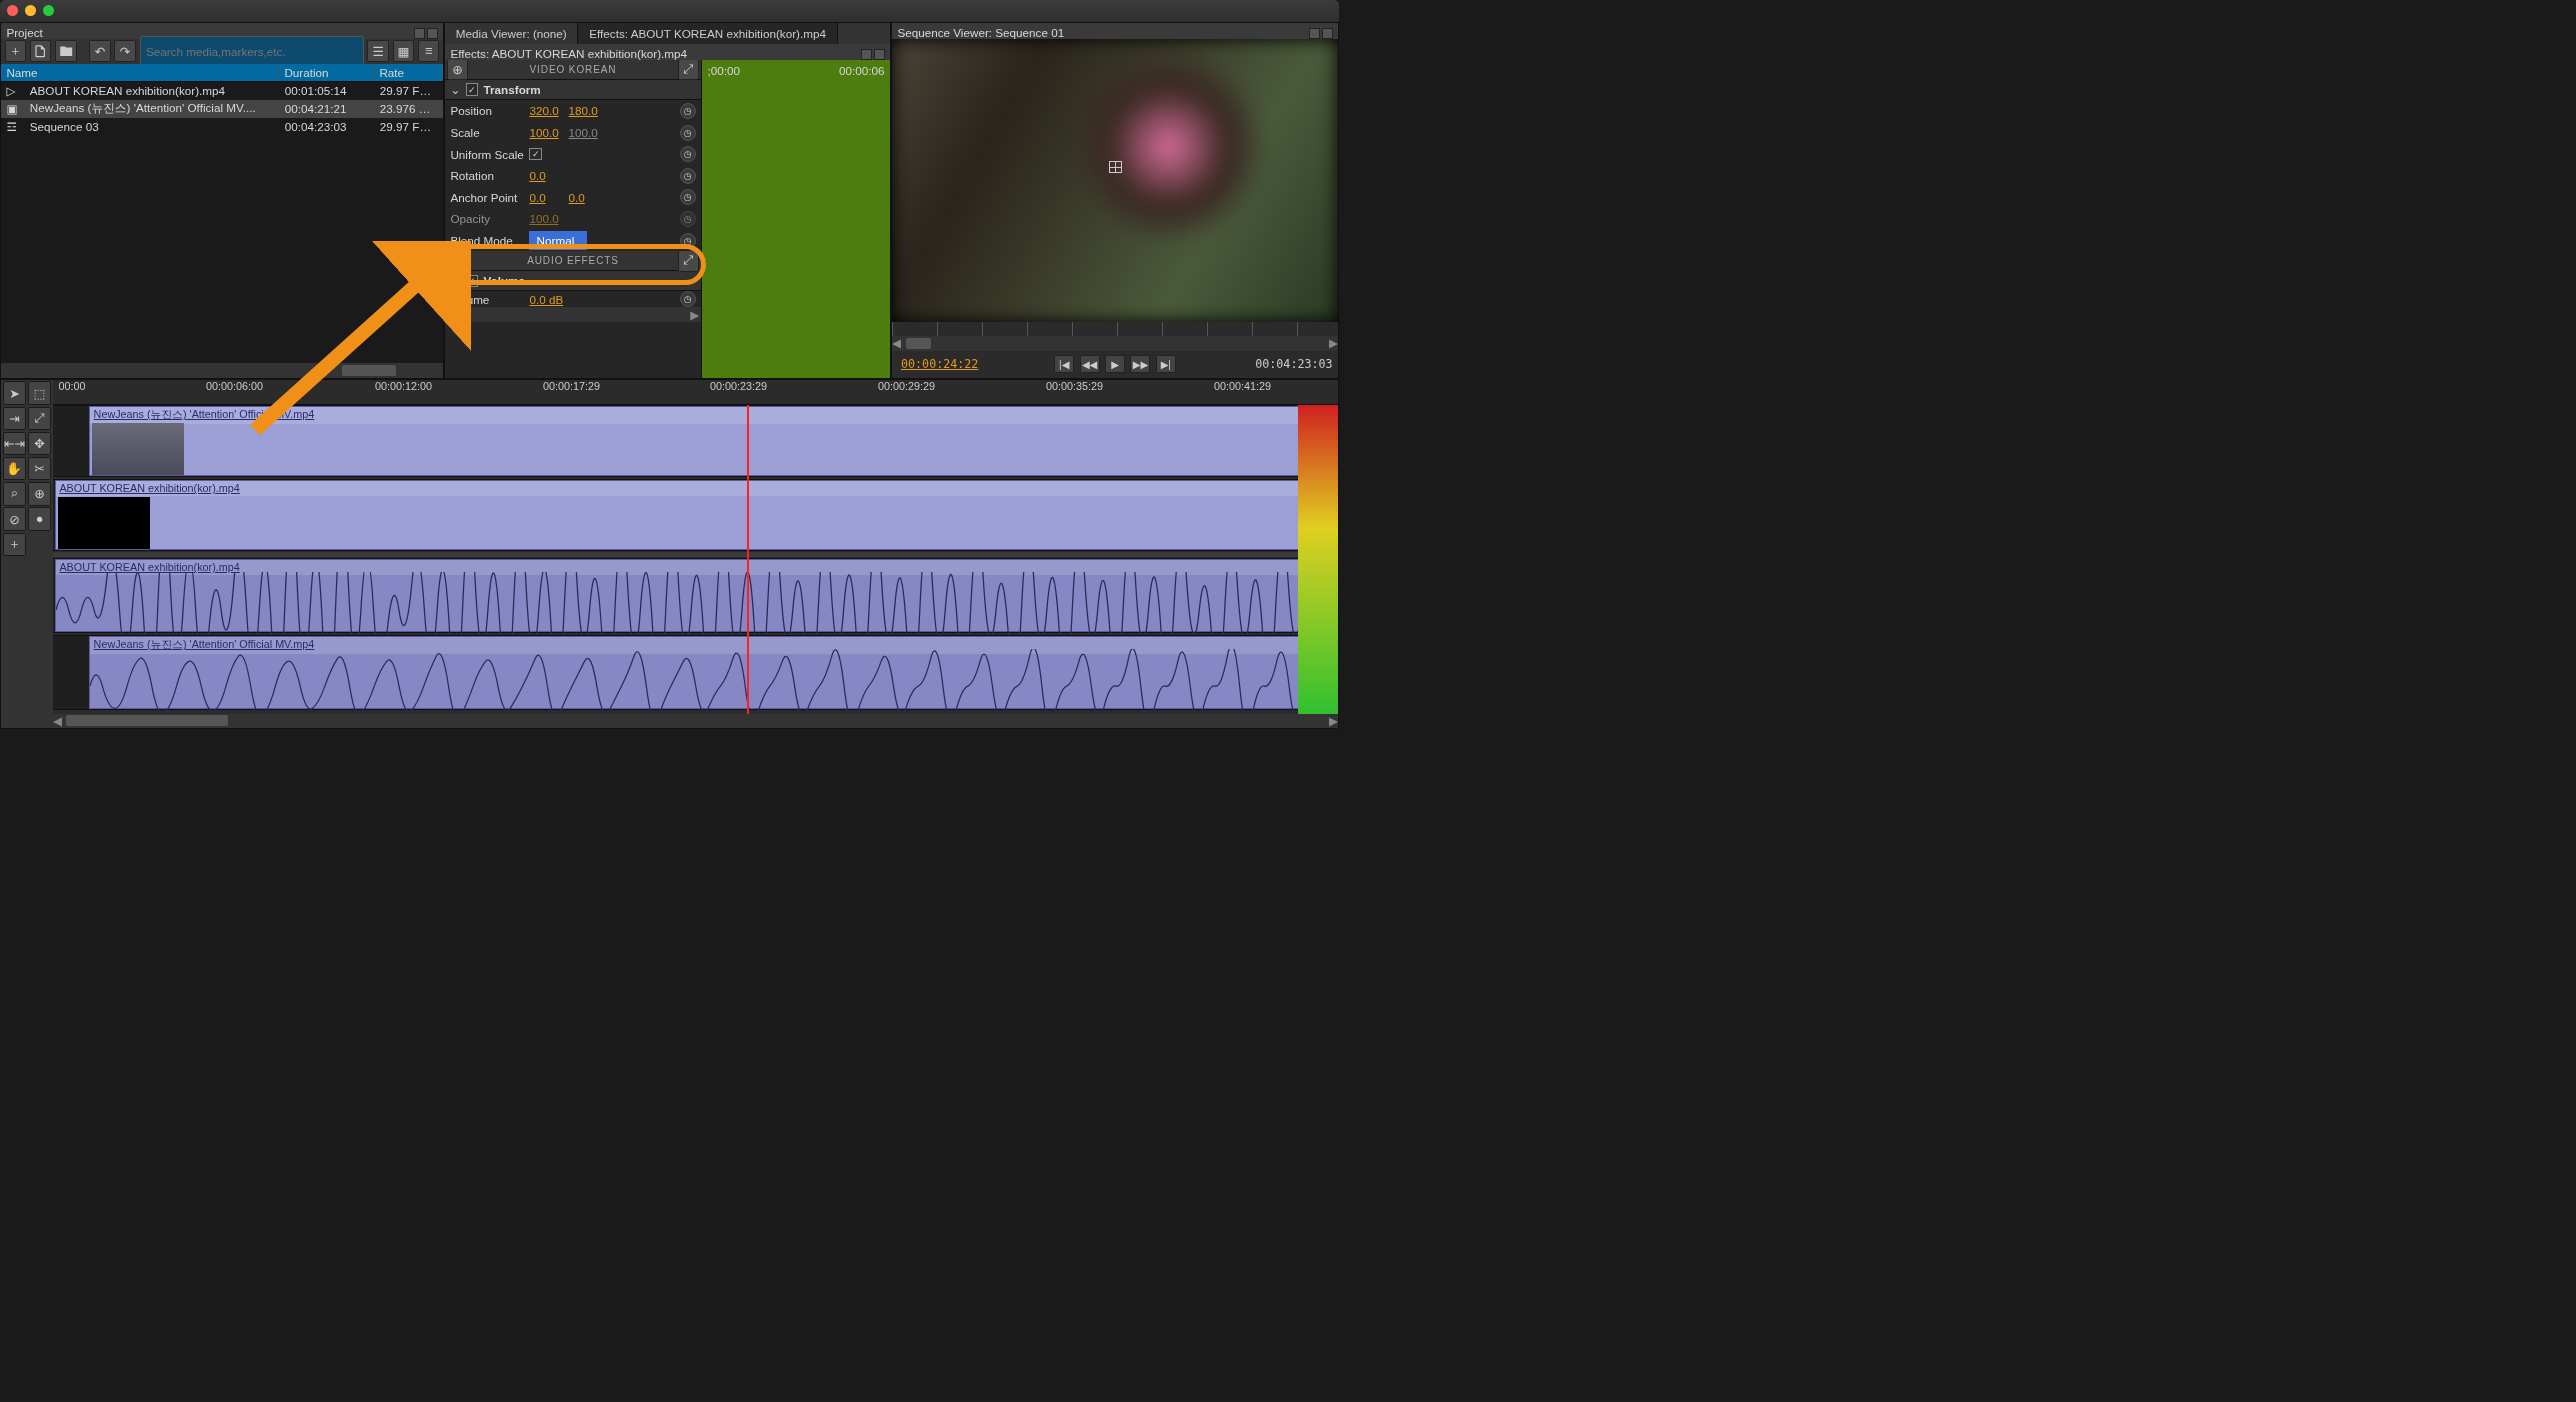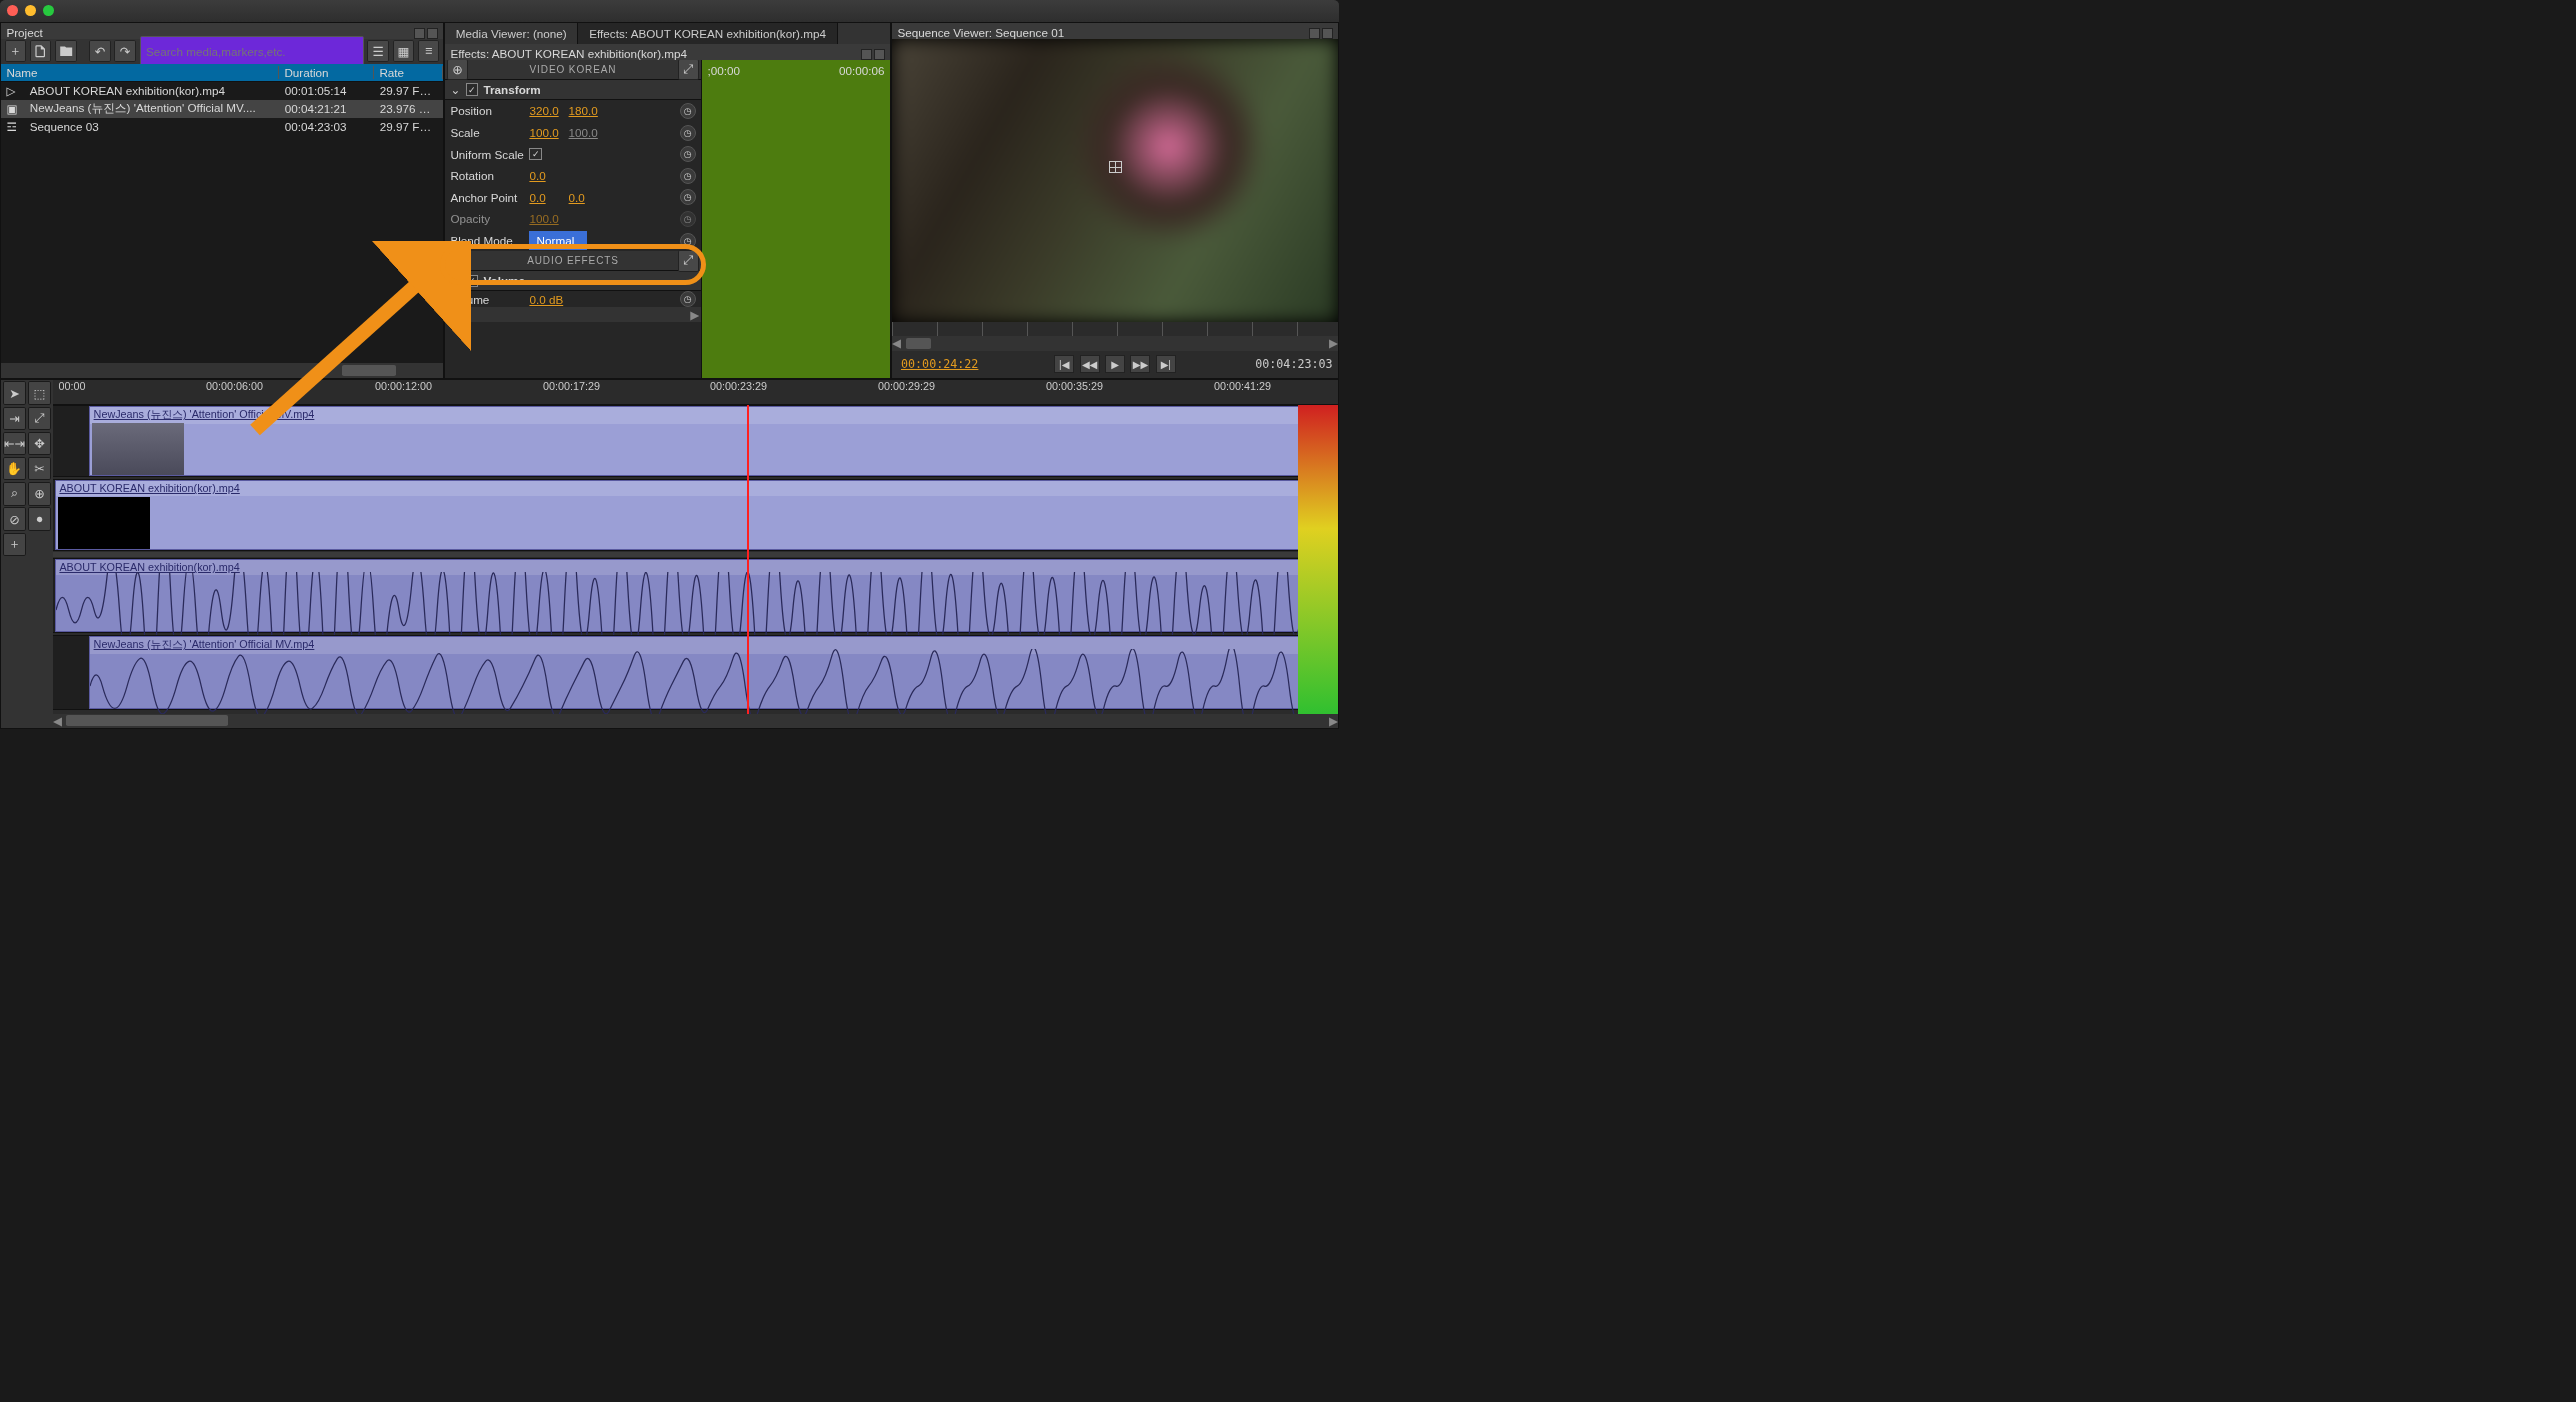--- a/index.html
+++ b/index.html
@@ -23,21 +23,21 @@
   .dot{width:10.8px;height:10.8px;border-radius:50%}
   .red{background:#ff5f56}.yellow{background:#ffbd2e}.green{background:#27c93f}
   .title{position:absolute;left:0;right:0;text-align:center;color:#ddd;font-weight:bold}
   .row{display:flex;flex:none}
   .panel{background:#262626;border:0.9px solid #111;display:flex;flex-direction:column}
   .panel-head{height:16px;background:#3a3a3a;display:flex;align-items:flex-end;padding:0 5.4px;justify-content:space-between;color:#bbb;font-size:10.8px}
   .panel-head .wbtns{display:flex;gap:1.8px}
   .wb{width:10.8px;height:10.8px;background:#555;border:0.9px solid #222}
   .toolbar{height:25px;background:#333;display:flex;align-items:center;gap:3.6px;padding:0 3.6px}
   .tbtn{width:21.6px;height:21.6px;background:#484848;border:0.9px solid #222;display:flex;align-items:center;justify-content:center;color:#ccc;border-radius:1.8px;font-size:12.6px}
-  .search{flex:1;height:31px;background:#6d28d9;border:0.9px solid #555;border-radius:1.8px;padding:0 5.4px;color:#aaa}
+  .search{flex:1;height:31px;background:#0c4a6e;border:0.9px solid #555;border-radius:1.8px;padding:0 5.4px;color:#aaa}
   .table-head{display:flex;background:#0369a1;height:18px;align-items:center;border-bottom:0.9px solid #111}
   .th{padding:0 5.4px;border-right:0.9px solid #555}
   .tbody{flex:1;background:#1a1a1a;overflow:hidden}
   .trow{display:flex;height:18px;align-items:center;padding:0 5.4px}
   .trow.sel{background:#444}
   .td{overflow:hidden;white-space:nowrap;text-overflow:ellipsis;padding:0 5.4px}
   .tabs{display:flex;background:#333;height:21.6px}
   .tab{padding:3.6px 10.8px;border-right:0.9px solid #111;color:#ccc;display:flex;align-items:center}
   .tab.active{background:#262626}
   .eff-sec{display:flex;align-items:center;height:20px;background:#333;padding:0 5.4px;border-bottom:0.9px solid #111;gap:5.4px}

